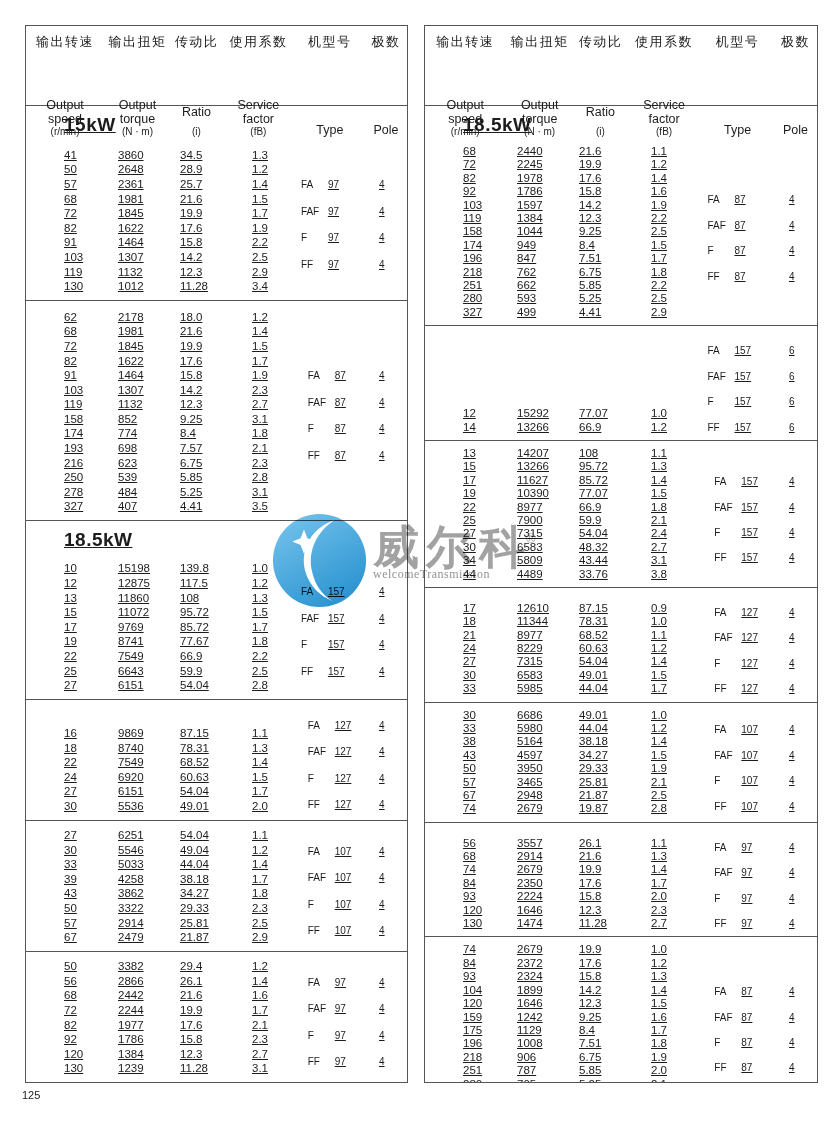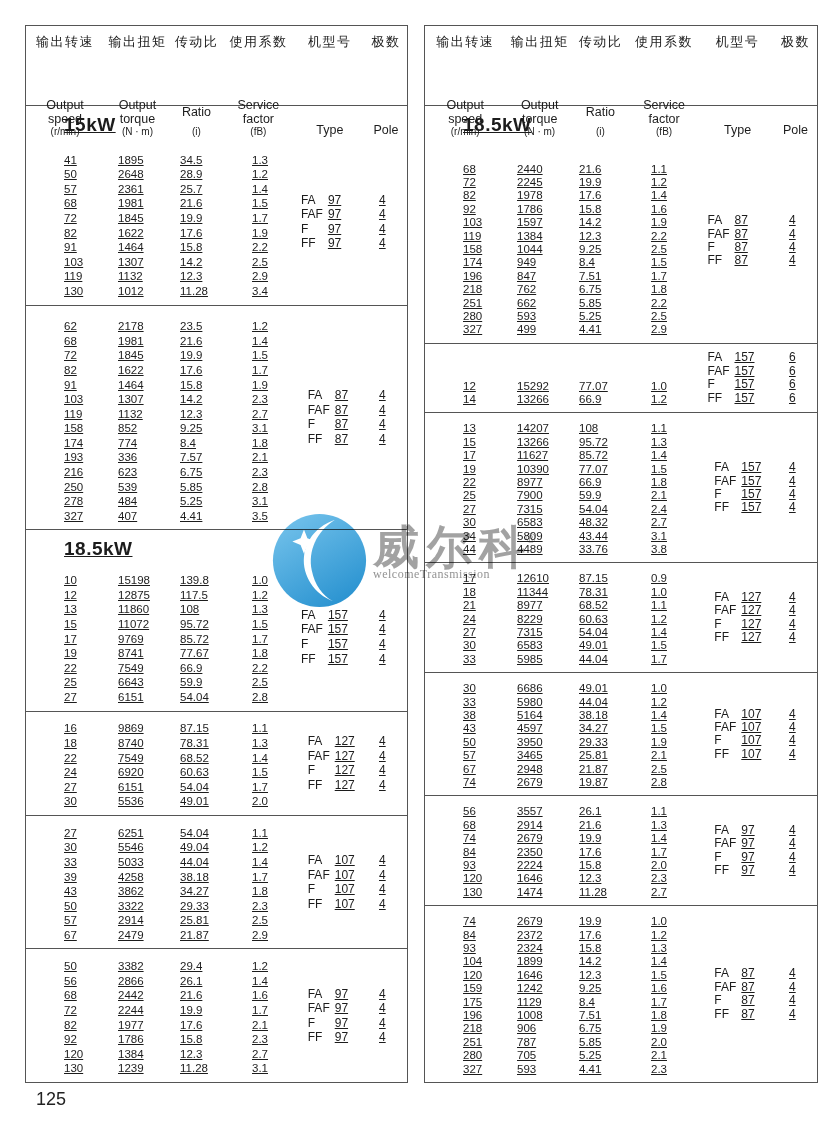--- a/index.html
+++ b/index.html
@@ -18,33 +18,33 @@
   .tbody{flex:1 1 auto;display:flex;flex-direction:column;overflow:hidden;}
   .sec{display:flex;flex-direction:column;flex:1 0 auto;border-top:1px solid #555;text-decoration:underline;}
   .tbody > .sec:first-child{border-top:none;}
   .sec-title{padding:8px 0 3px 38px;font-size:19px;font-weight:bold;letter-spacing:0.5px;}
   .block{display:flex;flex:1 0 auto;padding:6px 0;}
   .block ~ .block{border-top:1px solid #555;gap:22px;}
   .dcol{width:69%;display:flex;flex-direction:column;justify-content:flex-end;box-sizing:border-box;}
   .drow{display:grid;grid-template-columns:78px 68px 50px 1fr;line-height:var(--rl);font-size:11.5px;}
   .dc0{padding-left:38px;}.dc1{padding-left:14px;}.dc2{padding-left:8px;}.dc3{padding-left:30px;}
   .tcol{width:31%;display:flex;flex-direction:column;justify-content:center;box-sizing:border-box;}
-  .trow{display:grid;grid-template-columns:1fr 38px;line-height:var(--rl);font-size:12px;}
+  .trow{display:grid;grid-template-columns:1fr 38px;line-height:var(--rl);font-size:10px;margin-top:12px;}
   .tlabel{padding-left:12px;white-space:nowrap;}
   .tseries{display:inline-block;min-width:27px;}
   .tpole{padding-left:10px;}
   .watermark{position:absolute;left:271px;top:512px;display:flex;align-items:flex-start;
              mix-blend-mode:multiply;pointer-events:none;z-index:5;}
   .wm-logo{width:97px;height:97px;flex:0 0 auto;}
   .wm-textwrap{margin-left:5px;padding-top:12px;}
   .wm-zh{font-size:46px;font-weight:bold;color:rgba(126,126,126,0.72);letter-spacing:7px;line-height:46px;}
   .wm-reg{font-size:13px;color:rgba(126,126,126,0.72);vertical-align:20px;margin-left:-6px;}
   .wm-en{font-family:"Liberation Serif","DejaVu Serif",serif;font-size:12px;
          color:rgba(132,132,132,0.88);margin-top:-3px;letter-spacing:0.5px;}
-  .page-number{position:absolute;left:22px;top:1089px;font-size:18px;color:#222;margin-left:14px;}
+  .page-number{position:absolute;left:22px;top:1089px;font-size:11px;color:#222;}
 </style>
 </head>
 <body>
 
 <div class="page">
 
   <div class="spec-table left" id="table-left">
       <div class="thead">
         <div class="hcell">
           <div class="hzh">输出转速</div>
@@ -75,21 +75,21 @@
           <div class="hen">Pole</div>
         </div>
       </div>
       <div class="tbody">
         <div class="sec">
           <div class="sec-title">15kW</div>
           <div class="block">
             <div class="dcol">
               <div class="drow">
                 <span class="dc dc0">41</span>
-                <span class="dc dc1">1895</span>
+                <span class="dc dc1">3860</span>
                 <span class="dc dc2">34.5</span>
                 <span class="dc dc3">1.3</span>
               </div>
               <div class="drow">
                 <span class="dc dc0">50</span>
                 <span class="dc dc1">2648</span>
                 <span class="dc dc2">28.9</span>
                 <span class="dc dc3">1.2</span>
               </div>
               <div class="drow">
@@ -158,21 +158,21 @@
                 <span class="tlabel"><span class="tseries">FF</span><span class="tsize">97</span></span>
                 <span class="tpole">4</span>
               </div>
             </div>
           </div>
           <div class="block">
             <div class="dcol">
               <div class="drow">
                 <span class="dc dc0">62</span>
                 <span class="dc dc1">2178</span>
-                <span class="dc dc2">23.5</span>
+                <span class="dc dc2">18.0</span>
                 <span class="dc dc3">1.2</span>
               </div>
               <div class="drow">
                 <span class="dc dc0">68</span>
                 <span class="dc dc1">1981</span>
                 <span class="dc dc2">21.6</span>
                 <span class="dc dc3">1.4</span>
               </div>
               <div class="drow">
                 <span class="dc dc0">72</span>
@@ -211,21 +211,21 @@
                 <span class="dc dc3">3.1</span>
               </div>
               <div class="drow">
                 <span class="dc dc0">174</span>
                 <span class="dc dc1">774</span>
                 <span class="dc dc2">8.4</span>
                 <span class="dc dc3">1.8</span>
               </div>
               <div class="drow">
                 <span class="dc dc0">193</span>
-                <span class="dc dc1">336</span>
+                <span class="dc dc1">698</span>
                 <span class="dc dc2">7.57</span>
                 <span class="dc dc3">2.1</span>
               </div>
               <div class="drow">
                 <span class="dc dc0">216</span>
                 <span class="dc dc1">623</span>
                 <span class="dc dc2">6.75</span>
                 <span class="dc dc3">2.3</span>
               </div>
               <div class="drow">

